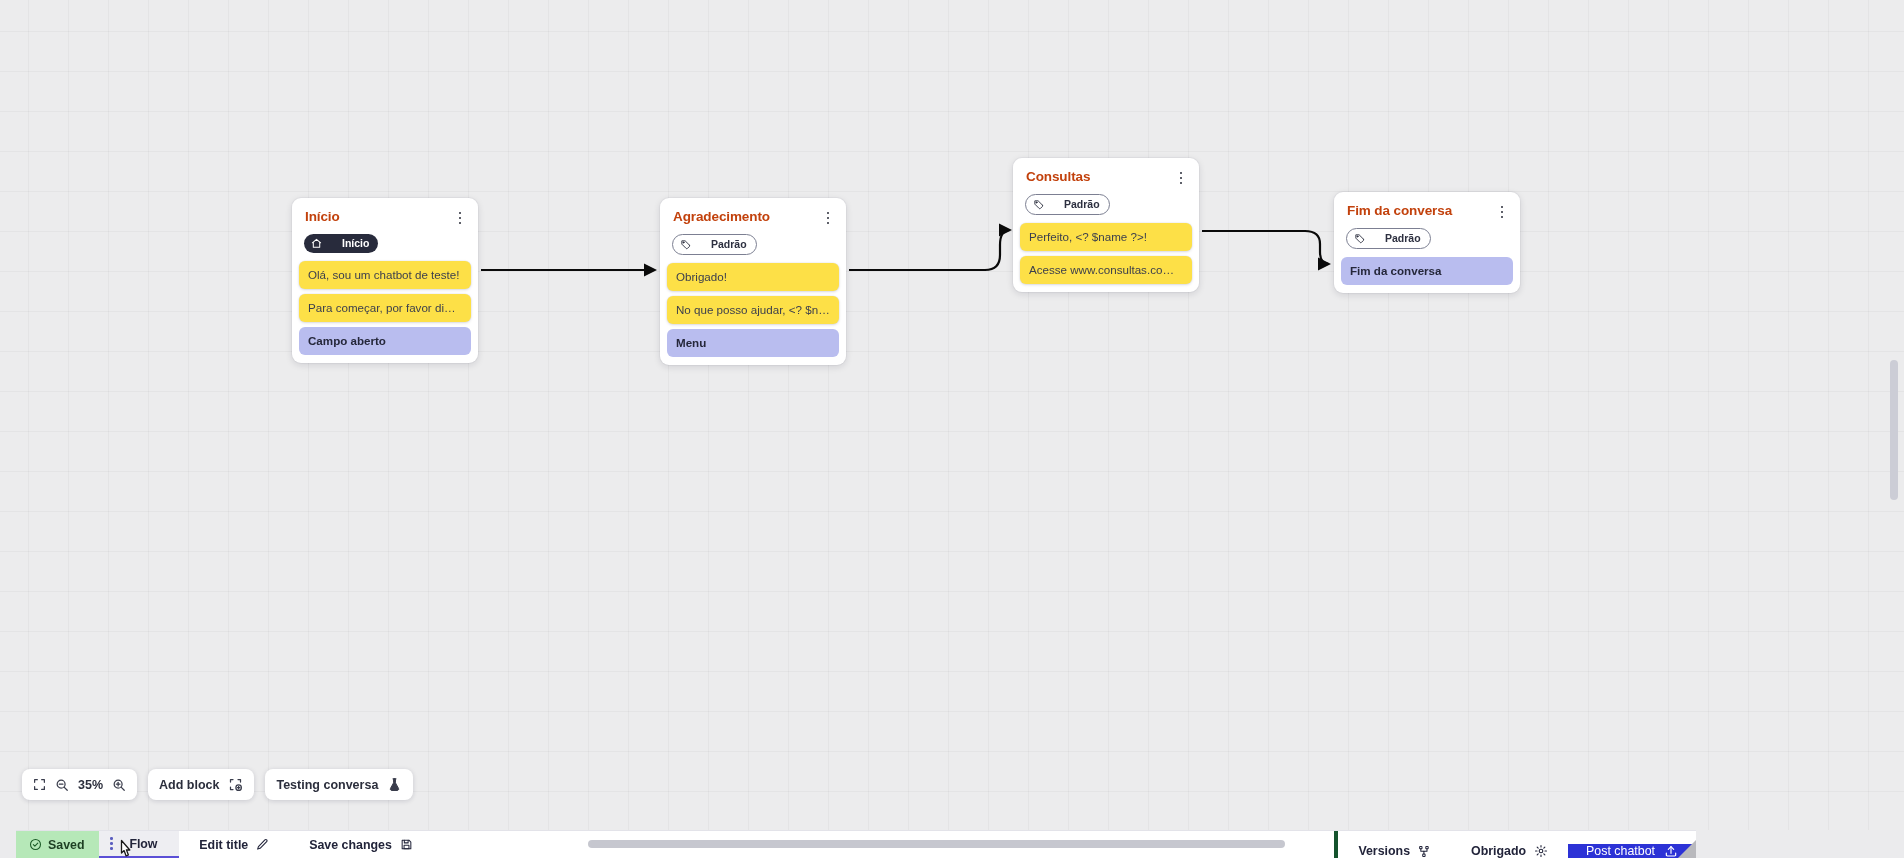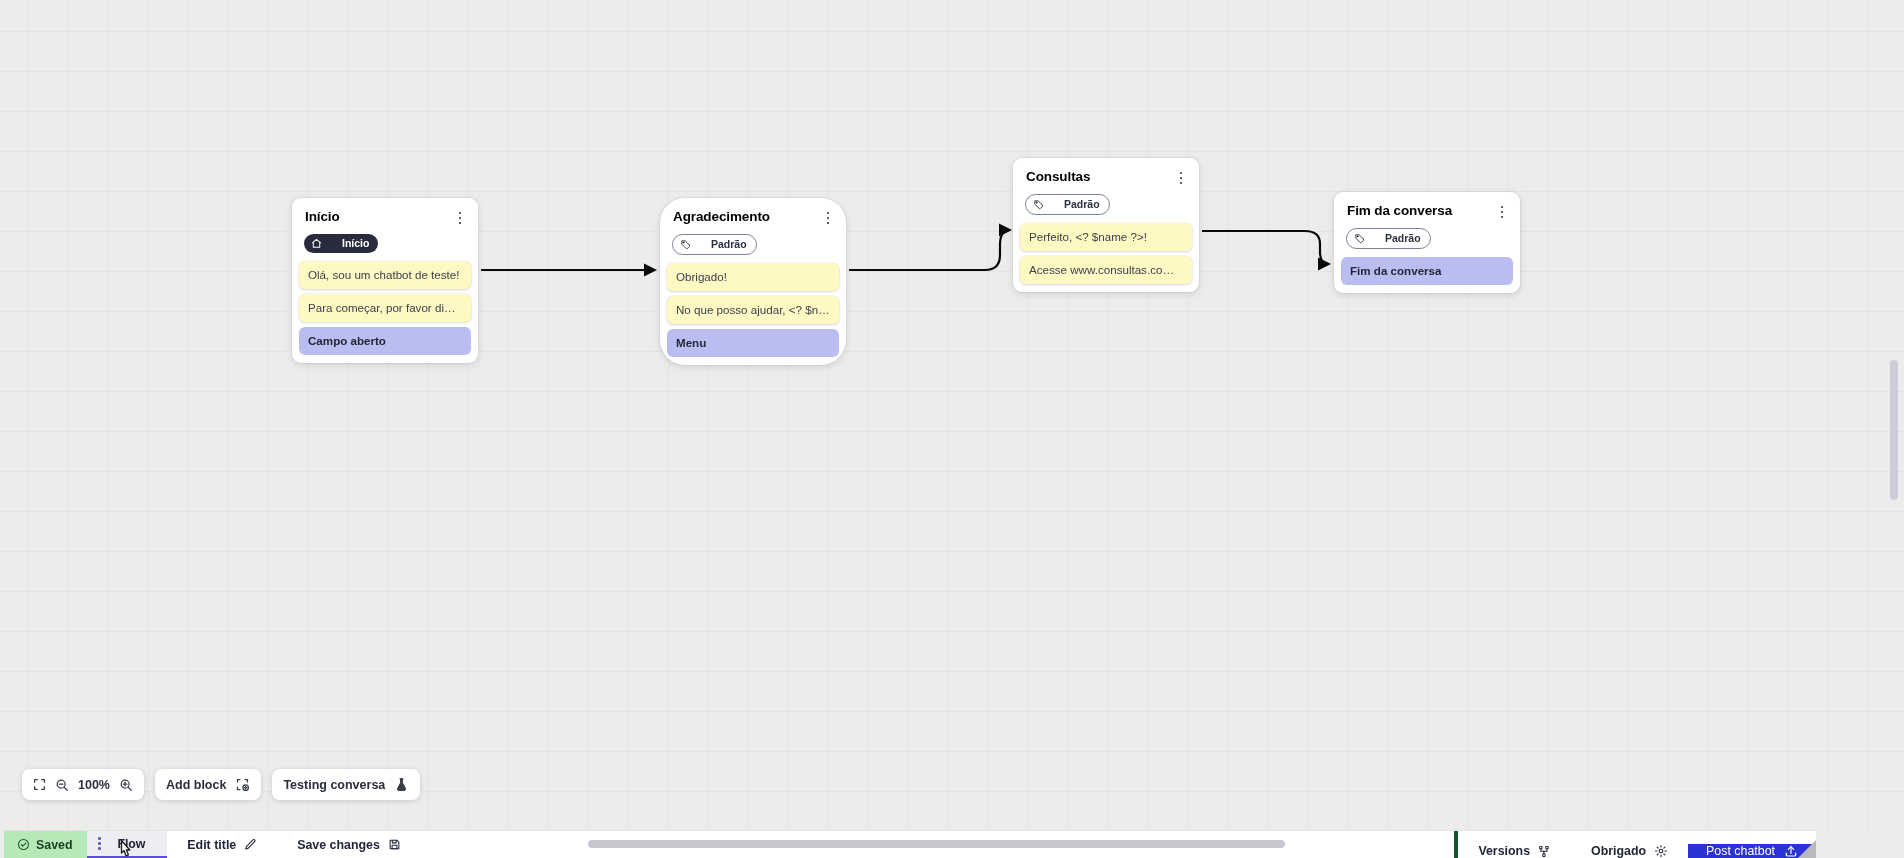--- a/index.html
+++ b/index.html
@@ -38,21 +38,21 @@
   }
   .block-head {
     display: flex;
     align-items: flex-start;
     justify-content: space-between;
     padding: 4px 3px 0 6px;
   }
   .block-title {
     font-size: 13.5px;
     font-weight: 700;
-    color: #000000;
+    color: #c2410c;
     letter-spacing: -0.1px;
     line-height: 16px;
   }
   .kebab {
     width: 16px; height: 18px;
     display: flex; flex-direction: column;
     align-items: center; justify-content: center;
     gap: 2.5px;
     cursor: pointer;
     flex: 0 0 auto;
@@ -72,21 +72,21 @@
   .badge.outline { background: #ffffff; color: #2d3040; border: 1.2px solid #7c7f92; }
   .badge svg { display: block; }
 
   .rows { display: flex; flex-direction: column; gap: 5px; }
   .row {
     border-radius: 6px;
     font-size: 11.6px;
     line-height: 14px;
     color: #3b3e4d;
     padding: 7px 9px;
-    background: #fef9c3;
+    background: #fde047;
     box-shadow: 0 1px 3px rgba(20,20,50,0.14), 0 0 0 0.6px rgba(20,20,50,0.05);
     white-space: nowrap; overflow: hidden; text-overflow: ellipsis;
     cursor: pointer;
   }
   .row.accent {
     background: #b9bdef;
     color: #25273a;
     font-weight: 700;
     box-shadow: none;
   }
@@ -137,22 +137,22 @@
     position: absolute;
     top: 360px; left: 2px;
     width: 8px; height: 140px;
     background: #cccdd6;
     border-radius: 5px;
   }
 
   
   #statusbar {
     position: absolute;
-    left: 4px; bottom: 0;
-    width: 1812px; height: 28px;
+    left: 16px; bottom: 0;
+    width: 1680px; height: 28px;
     background: #ffffff;
     border-top: 1px solid #e3e3e9;
     display: flex;
     align-items: stretch;
     font-size: 12.4px;
     color: #24263a;
   }
   #saved-badge {
     display: flex; align-items: center; gap: 6px;
     background: #b6e8b8;
@@ -244,21 +244,21 @@
         <span>Início</span>
       </span>
     </div>
     <div class="rows">
       <div class="row">Olá, sou um chatbot de teste!</div>
       <div class="row">Para começar, por favor digite o ...</div>
       <div class="row accent">Campo aberto</div>
     </div>
   </div>
 
-  <div class="block" style="left:660px; top:198px;border-radius:25px;">
+  <div class="block" style="left:660px; top:198px;">
     <div class="block-head">
       <div class="block-title">Agradecimento</div>
       <div class="kebab">
           <i></i>
           <i></i>
           <i></i>
         </div>
     </div>
     <div class="badge-row">
       <span class="badge outline">
@@ -334,21 +334,21 @@
             <path d="M21 16v5h-5"></path>
         </svg>
       </span>
       <span class="ic">
         <svg width="14" height="14" viewBox="0 0 24 24" fill="none" stroke="#3a3d4c" stroke-width="2.1" stroke-linecap="round">
           <circle cx="10.5" cy="10.5" r="6.8"></circle>
             <path d="M15.6 15.6 21 21"></path>
           <path d="M7.4 10.5h6.2"></path>
         </svg>
       </span>
-      <span id="zoom-level">100%</span>
+      <span id="zoom-level">35%</span>
       <span class="ic">
         <svg width="14" height="14" viewBox="0 0 24 24" fill="none" stroke="#3a3d4c" stroke-width="2.1" stroke-linecap="round">
           <circle cx="10.5" cy="10.5" r="6.8"></circle>
             <path d="M15.6 15.6 21 21"></path>
           <path d="M7.4 10.5h6.2"></path>
             <path d="M10.5 7.4v6.2"></path>
         </svg>
       </span>
     </div>
 

